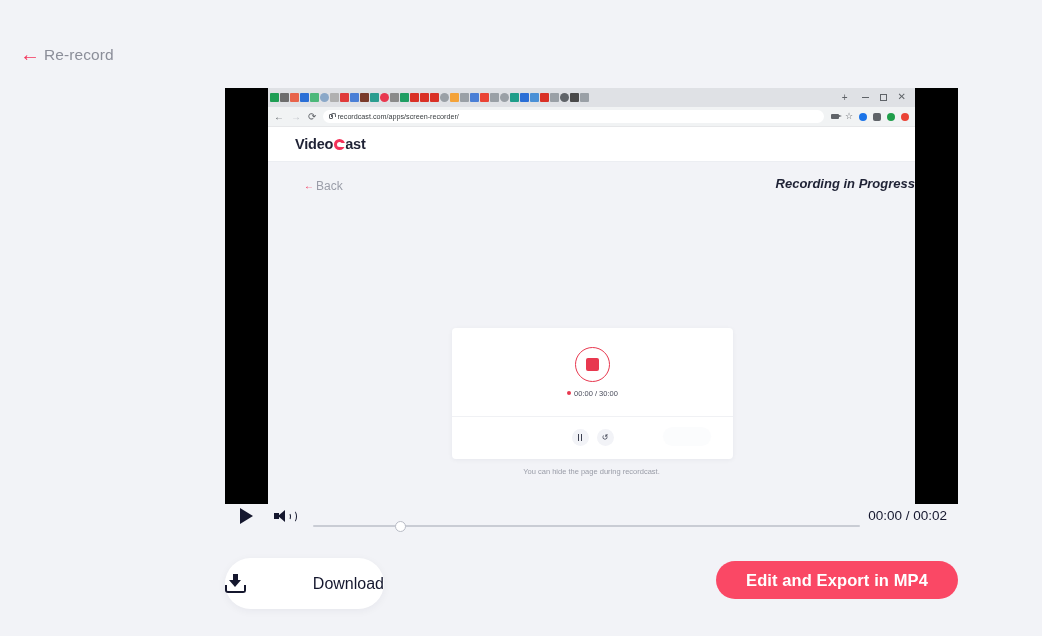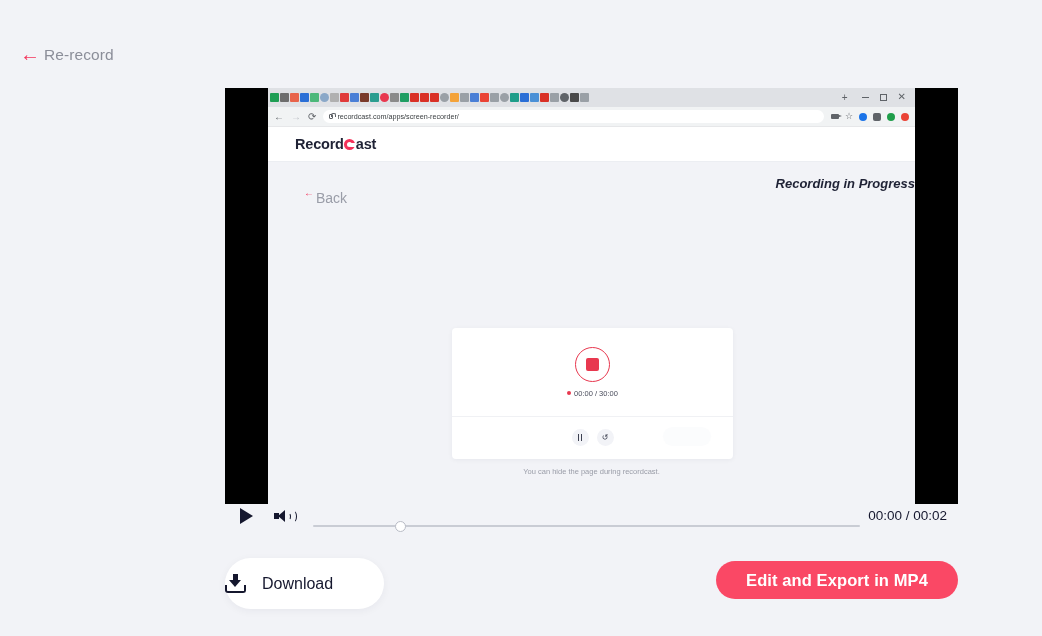--- a/index.html
+++ b/index.html
@@ -114,21 +114,21 @@
     content: ""; position: absolute; left: 3px; top: 3px;
     width: 5px; height: 5px; border-radius: 50%; background: #fff; z-index: 1;
   }
 
   .rc-body { background: #f2f3f7; height: 362px; position: relative; }
   .rc-back {
     position: absolute; left: 36px; top: 17px;
     display: flex; align-items: center; gap: 2px;
   }
   .rc-back .a { color: #f4325a; font-size: 10px; line-height: 1; }
-  .rc-back .t { color: #9a9da8; font-size: 14px; margin-top: 11px; }
+  .rc-back .t { color: #9a9da8; font-size: 12px; }
   .rc-subtitle {
     position: absolute; left: 0; right: 0; top: 14px;
     text-align: right; font-size: 13px; font-weight: bold; color: #1f2235; font-style: italic;
   }
 
   .rc-card {
     position: absolute; left: 184px; top: 166px;
     width: 281px; height: 131px;
     background: #fff; border-radius: 4px;
     box-shadow: 0 1px 5px rgba(20,25,60,.05);
@@ -205,21 +205,21 @@
   }
   .time-label {
     font-size: 13.5px; color: #15172e; padding-right: 11px; white-space: nowrap;
   }
 
   
   .dl-btn {
     position: absolute; left: 225px; top: 558px;
     width: 159px; height: 51px; border-radius: 26px;
     background: #fff; border: none; cursor: pointer;
-    display: flex; align-items: center; justify-content: flex-start; gap: 16px;
+    display: flex; align-items: center; justify-content: space-between; gap: 16px;
     box-shadow: 0 2px 8px rgba(20,25,60,.05);
   }
   .dl-icon { position: relative; width: 21px; height: 19px; }
   .dl-icon .shaft { position: absolute; left: 8px; top: 0; width: 5px; height: 7px; background: #15172e; }
   .dl-icon .head {
     position: absolute; left: 4px; top: 6px; width: 0; height: 0;
     border-left: 6.5px solid transparent; border-right: 6.5px solid transparent;
     border-top: 7px solid #15172e;
   }
   .dl-icon .tray {
@@ -307,21 +307,21 @@
           <span class="cam-ico"></span>
           <span class="star-ico">☆</span>
           <span class="ext" style="background:#1a73e8"></span>
           <span class="puzzle" style="width:8px;height:8px;background:#5f6368;border-radius:2px;display:inline-block"></span>
           <span class="ext" style="background:#1f9e4a"></span>
           <span class="ext" style="background:#ea4335"></span>
         </div>
       </div>
 
       <div class="rc-header">
-        <div class="rc-logo"><span>Record</span><span class="c-mark"></span><span>ast</span></div>
+        <div class="rc-logo"><span>Video</span><span class="c-mark"></span><span>ast</span></div>
       </div>
 
       <div class="rc-body">
         <div class="rc-back">
           <span class="a">←</span>
           <span class="t">Back</span>
         </div>
         <div class="rc-subtitle">Recording in Progress</div>
 
         <div class="rc-card">

